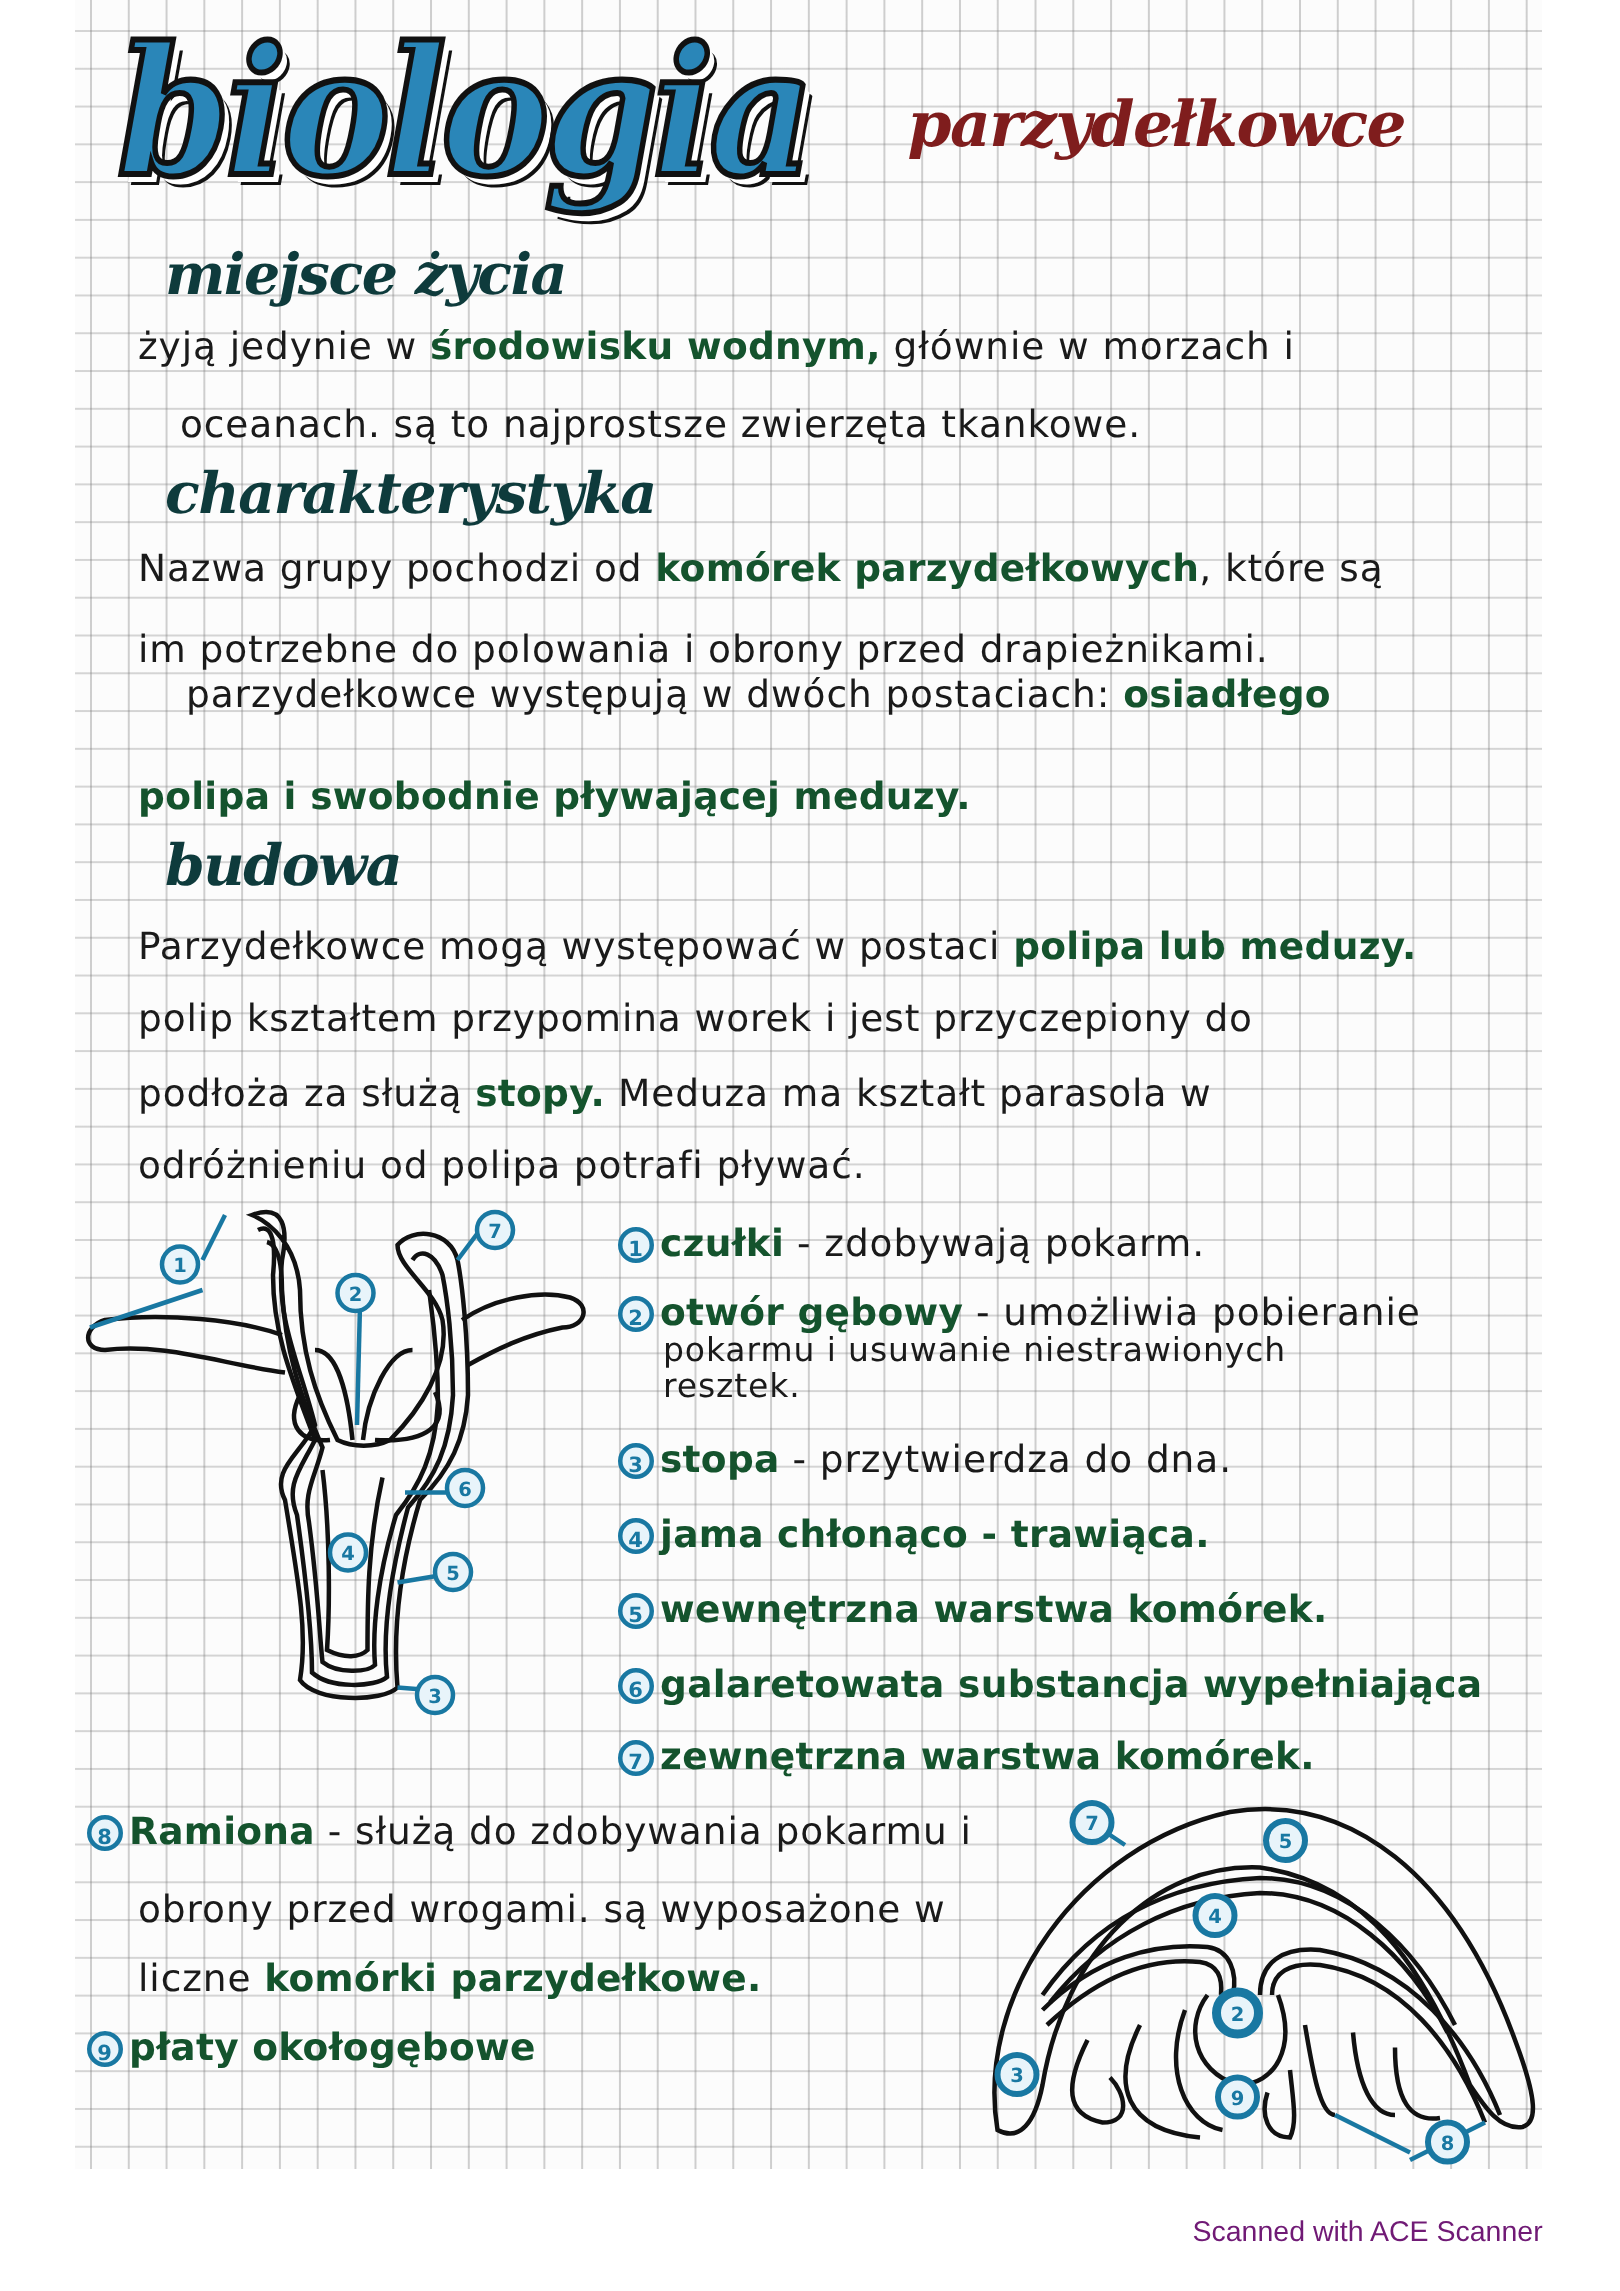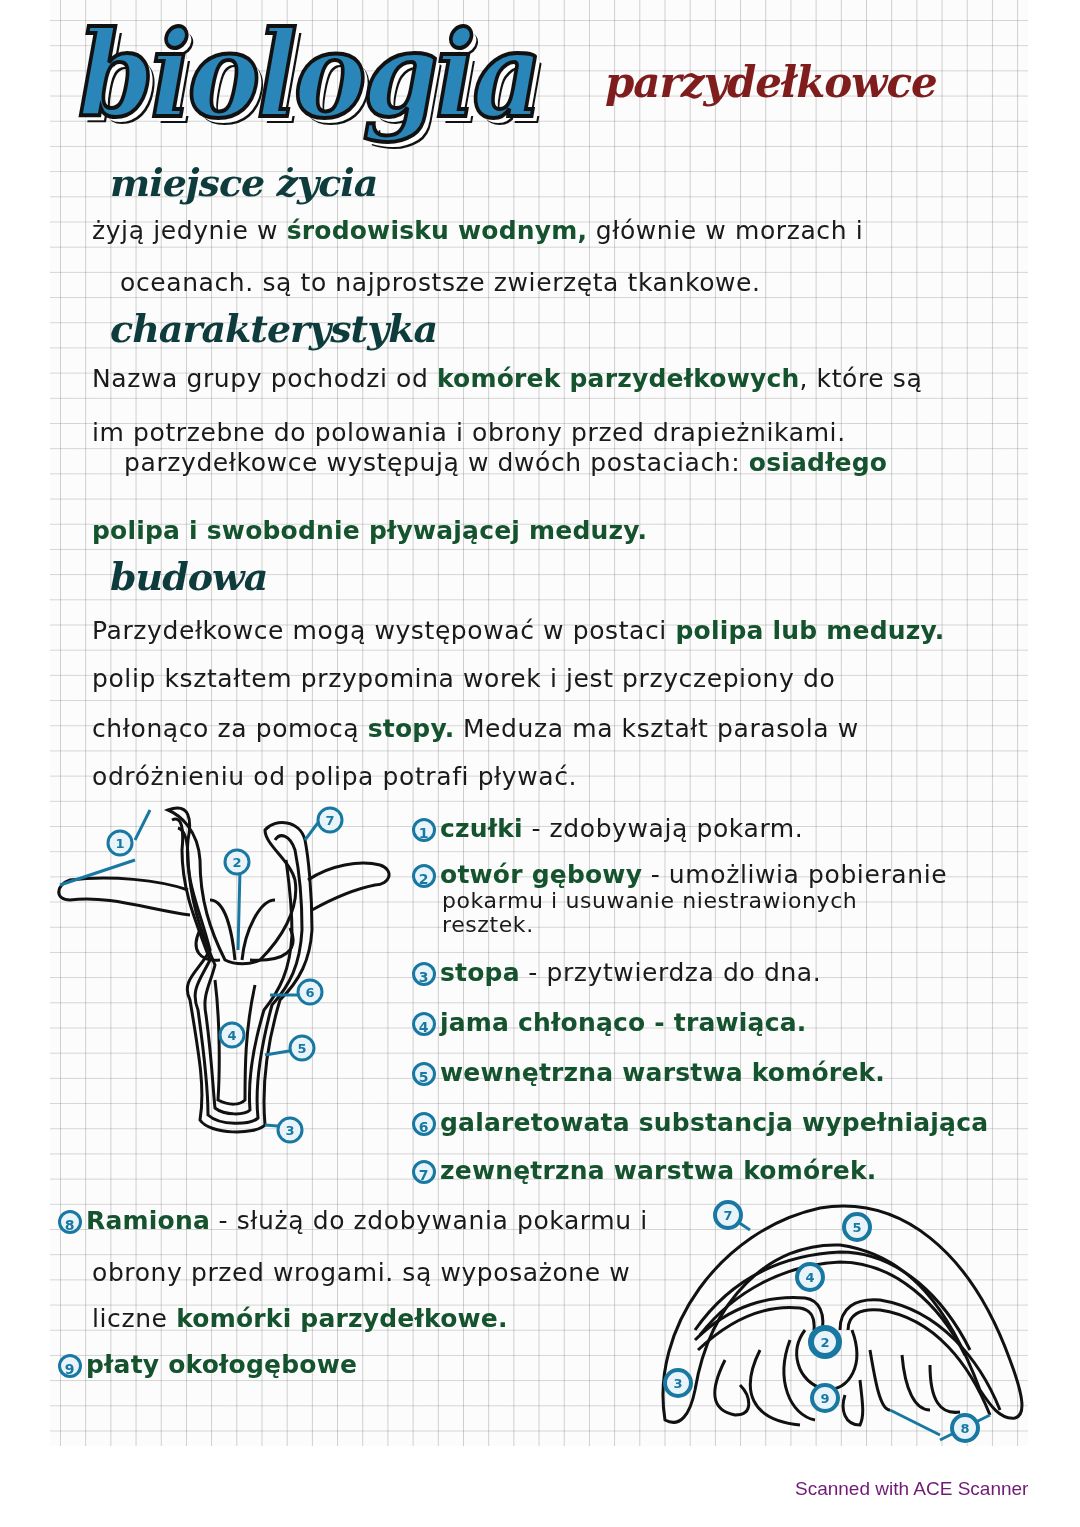--- a/index.html
+++ b/index.html
@@ -98,21 +98,21 @@
 </div>
 
 <div class="abs heading" style="left:62px; top:554px;">budowa</div>
 <div class="abs line" style="left:92px; top:616px;">
   <span>Parzydełkowce mogą występować w postaci </span><span class="hl">polipa lub meduzy.</span>
 </div>
 <div class="abs line" style="left:92px; top:664px;">
   <span>polip kształtem przypomina worek i jest przyczepiony do</span>
 </div>
 <div class="abs line" style="left:92px; top:714px;">
-  <span>chłonąco za pomocą </span><span class="hl">stopy.</span><span> Meduza ma kształt parasola w</span>
+  <span>podłoża za służą </span><span class="hl">stopy.</span><span> Meduza ma kształt parasola w</span>
 </div>
 <div class="abs line" style="left:92px; top:762px;">
   <span>odróżnieniu od polipa potrafi pływać.</span>
 </div>
 
 <svg class="abs" style="left:50px; top:800px;" width="360" height="360" viewBox="0 0 360 360">
   <g fill="none" stroke="#111" stroke-width="3">
 
     <path d="M118 10 C140 2 142 20 138 40 C134 80 150 110 160 150 C150 170 130 180 140 200 C150 260 155 290 150 320 C160 335 205 335 215 325 C212 290 215 250 230 200 C250 180 260 160 262 130 C262 90 258 55 255 40 C250 20 225 18 215 30 C215 45 240 60 245 80 C250 110 230 140 210 160 C200 165 185 165 175 160 C160 130 150 100 150 60 C148 30 130 15 118 10 Z"></path>
 

